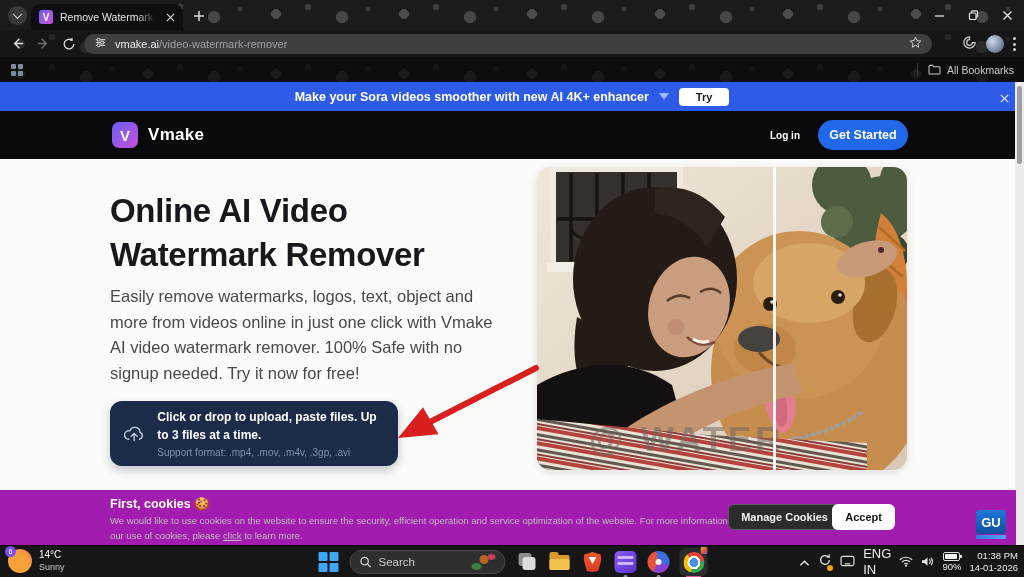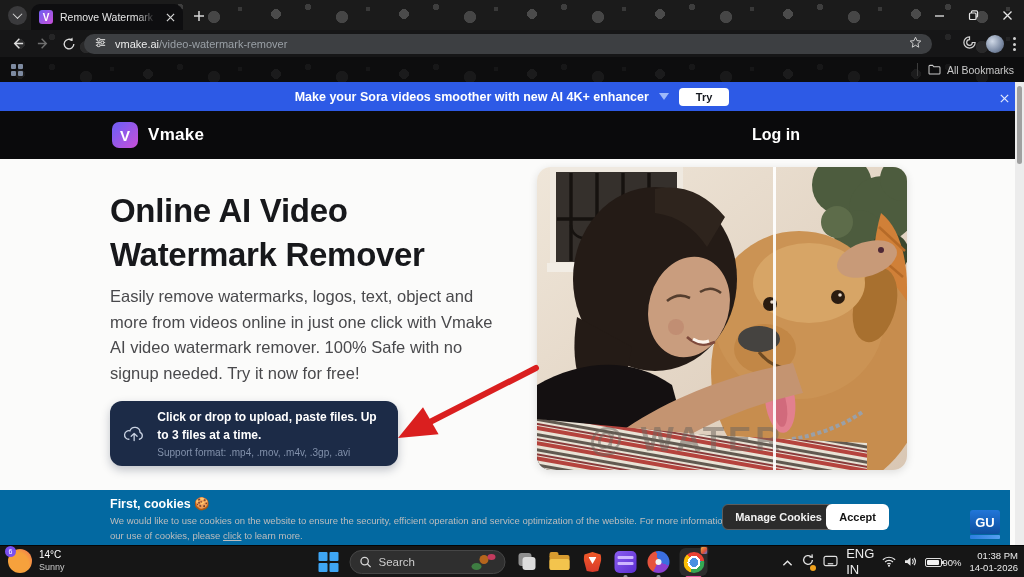--- a/index.html
+++ b/index.html
@@ -70,21 +70,21 @@
   .site-nav { position:absolute; top:29px; left:0; right:0; height:48px; background:#0a0a0c;
     display:flex; align-items:center; }
   .logo-box { position:absolute; left:112px; width:26px; height:26px; border-radius:7px;
     background:linear-gradient(135deg,#7b5cf0 20%,#c94fd8); color:#fff; font-weight:bold; font-size:15px;
     display:flex; align-items:center; justify-content:center; }
   .brand { position:absolute; left:148px; color:#fff; font-size:17px; font-weight:bold; letter-spacing:.3px; }
   .nav-items { position:absolute; left:300px; display:flex; gap:44px; align-items:center; }
   .nav-item { color:#d8d8d8; font-size:13.5px; display:flex; align-items:center; gap:6px; }
   .nav-chev { width:6px; height:6px; border-right:1.4px solid #bcbcbc; border-bottom:1.4px solid #bcbcbc;
     transform:rotate(45deg) translateY(-2px); }
-  .login { position:absolute; right:224px; color:#fff; font-size:16px; font-weight:bold; }
+  .login { position:absolute; right:224px; color:#fff; font-size:10px; font-weight:bold; }
   .get-started { position:absolute; right:116px; width:90px; height:30px; border-radius:15px;
     background:#2268ea; color:#fff; font-size:12.5px; font-weight:bold;
     display:flex; align-items:center; justify-content:center; }
 
   .hero { position:absolute; top:77px; left:0; right:0; bottom:0; }
   .hero h1 { position:absolute; left:110px; top:30px; font-size:33px; line-height:1.32; color:#17181b;
     letter-spacing:-.3px; }
   .hero-desc { position:absolute; left:110px; top:125px; width:396px; font-size:16.5px; line-height:1.56;
     color:#49494c; }
   .upload-box { position:absolute; left:110px; top:242px; width:288px; height:65px; border-radius:12px;
@@ -95,21 +95,21 @@
   .upload-support { color:#8291ab; font-size:10px; margin-top:3px; }
 
   .hero-image { position:absolute; left:537px; top:8px; width:370px; height:303px; border-radius:14px;
     overflow:hidden; box-shadow:0 2px 8px rgba(0,0,0,.12); }
   .red-arrow { position:absolute; left:390px; top:200px; width:152px; height:92px; }
 
   .page-scrollbar { position:absolute; right:0; top:0; width:9px; height:463px; background:#ececec; }
   .page-scrollbar .thumb { position:absolute; left:2px; top:4px; width:5px; height:78px;
     background:#a0a0a0; border-radius:3px; }
 
-  .cookie-banner { position:absolute; left:0; right:14px; bottom:0; height:55px; background:#0369a1; z-index:5; }
+  .cookie-banner { position:absolute; left:0; right:8px; bottom:0; height:55px; background:#a21caf; z-index:5; }
   .cookie-title { position:absolute; left:110px; top:6px; color:#fff; font-size:12.5px; font-weight:bold; }
   .cookie-body { position:absolute; left:110px; top:24px; width:648px; color:#bdbdbd; font-size:9.5px;
     line-height:1.55; }
   .cookie-body .link { text-decoration:underline; color:#bdbdbd; }
   .manage-btn { position:absolute; right:175px; top:14px; height:26px; padding:0 12px; border-radius:6px;
     background:#2b2b2b; border:1px solid #5d5d5d; color:#f2f2f2; font-size:11px; font-weight:bold;
     display:flex; align-items:center; }
   .accept-btn { position:absolute; right:121px; top:14px; height:26px; padding:0 13px; border-radius:6px;
     background:#fff; color:#121212; font-size:11px; font-weight:bold; display:flex; align-items:center; }
   .gj-logo { position:absolute; right:9px; bottom:3px; width:32px; height:32px; display:flex;
@@ -167,21 +167,21 @@
     background:radial-gradient(circle at center, #4a90e2 0 4.5px, #fff 4.5px 6.5px, transparent 6.5px),
       conic-gradient(from -40deg, #ea4335 0 120deg, #4285f4 120deg 122deg, #34a853 122deg 240deg, #fbbc05 240deg 360deg); }
   .chrome-badge { position:absolute; right:-1px; top:-2px; width:9px; height:9px; border-radius:3px;
     background:linear-gradient(135deg,#f3b13a,#d94f3f 60%,#3b82f6); border:1px solid #2c2c2c; }
   .run-dot { position:absolute; left:50%; bottom:-4px; transform:translateX(-50%); width:4px; height:3px;
     border-radius:2px; background:#8f8f8f; }
   .chrome-underline { position:absolute; left:50%; bottom:-3px; transform:translateX(-50%); width:16px; height:3px;
     border-radius:2px; background:#e0559a; }
   .tray { position:absolute; right:6px; top:0; height:32px; display:flex; align-items:center; gap:8px; }
   .lang { display:flex; flex-direction:column; align-items:flex-start; color:#ececec; font-size:13px; line-height:1.2; }
-  .battery-wrap { display:flex; align-items:center; gap:0; }
+  .battery-wrap { display:flex; align-items:center; gap:0;flex-direction:column; }
   .batt { position:relative; width:17px; height:9px; border:1px solid #dedede; border-radius:2px; }
   .batt:before { content:""; position:absolute; right:-3px; top:2px; width:2px; height:3px; background:#dedede; }
   .batt i { position:absolute; left:1px; top:1px; bottom:1px; width:80%; background:#f2f2f2; border-radius:1px; }
   .batt-label { color:#ececec; font-size:9.5px; }
   .clock { display:flex; flex-direction:column; align-items:flex-end; color:#ececec; font-size:9.5px; line-height:1.3; }
 </style>
 </head>
 <body>
 
 <div class="screen">
@@ -300,20 +300,21 @@
         <svg width="11" height="11" viewBox="0 0 12 12">
             <path d="M2 2 L10 10 M10 2 L2 10" stroke="#ffffff" stroke-width="1.4"></path>
           </svg>
       </span>
     </div>
 
     <div class="site-nav">
       <span class="logo-box">V</span>
       <span class="brand">Vmake</span>
       <span class="login">Log in</span>
+      <span class="get-started">Get Started</span>
     </div>
 
     <div class="hero">
       <h1><span>Online AI Video</span><br><span>Watermark Remover</span></h1>
       <p class="hero-desc">Easily remove watermarks, logos, text, object and more from videos online in just one click with Vmake AI video watermark remover. 100% Safe with no signup needed. Try it now for free!</p>
 
       <div class="upload-box">
         <svg width="32" height="26" viewBox="0 0 34 28">
           <path d="M9 22 a6.5 6.5 0 1 1 1.5-12.8 A8 8 0 0 1 26 11.5 a5.5 5.5 0 0 1 -1 10.5" fill="none" stroke="#c9d2e2" stroke-width="2" stroke-linecap="round"></path>
           <path d="M17 24 V13 M12.5 17.5 L17 13 L21.5 17.5" fill="none" stroke="#c9d2e2" stroke-width="2" stroke-linecap="round" stroke-linejoin="round"></path>

